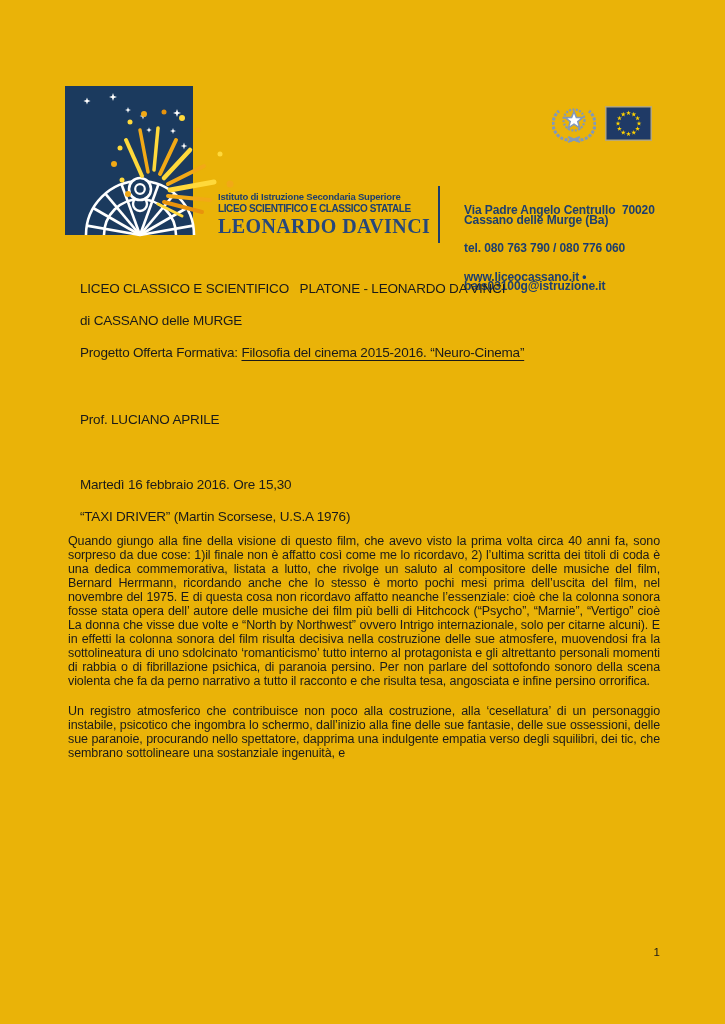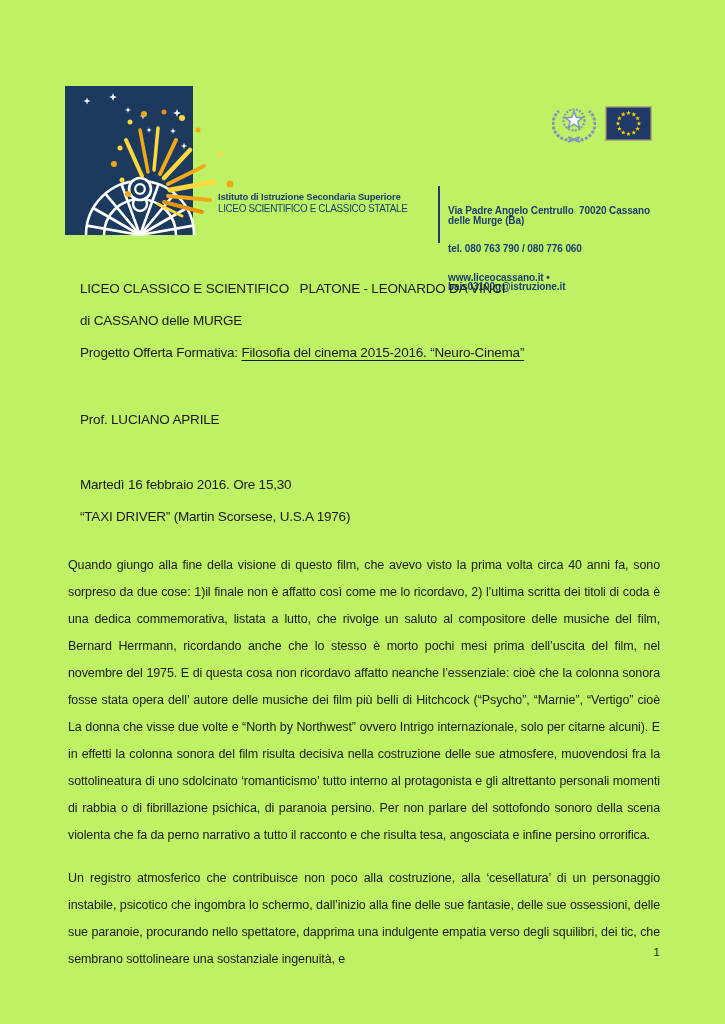--- a/index.html
+++ b/index.html
@@ -1,46 +1,46 @@
 <!DOCTYPE html>
 <html><head>
 <meta charset="utf-8">
 <style>
   html,body{margin:0;padding:0;background:#ffffff;}
   .page{
-    position:relative;width:725px;height:1024px;background:#bef264;
+    position:relative;width:725px;height:1024px;background:#eab308;
     font-family:"Liberation Sans",sans-serif;color:#1c1c1c;overflow:hidden;
   }
   .pre{white-space:pre-wrap;}
 
   
   .school-logo{position:absolute;left:64px;top:84px;}
   .institute-block{position:absolute;left:218px;top:192px;color:#1d3e6e;line-height:1.15;}
   .inst-line1{font-size:9.5px;font-weight:bold;letter-spacing:-0.2px;}
-  .inst-line2{font-size:10px;font-weight:normal;letter-spacing:-0.4px;}
+  .inst-line2{font-size:10px;font-weight:bold;letter-spacing:-0.4px;}
   .davinci{font-family:"Liberation Serif",serif;font-size:20px;font-weight:bold;
            letter-spacing:0.4px;margin-top:1px;color:#27477a;}
   .head-divider{position:absolute;left:438px;top:186px;width:1.5px;height:57px;background:#1d3e6e;}
-  .contact{position:absolute;left:448px;top:187px;width:218px;color:#1d3e6e;
-           font-weight:bold;font-size:10px;line-height:9.5px;letter-spacing:-0.1px;}
+  .contact{position:absolute;left:464px;top:187px;width:218px;color:#1d3e6e;
+           font-weight:bold;font-size:12px;line-height:9.5px;letter-spacing:-0.1px;}
   .contact-codes{margin-top:4px;}
   .emblem-italy{position:absolute;left:552px;top:100px;}
   .eu-flag{position:absolute;left:605px;top:106px;}
 
   
   .doc-line{position:absolute;left:80px;font-size:13.5px;letter-spacing:-0.2px;color:#1a1a1a;}
   .t1{top:281px;}
   .t2{top:313px;}
   .t3{top:345px;}
   .t3 .u{text-decoration:underline;text-underline-offset:3px;text-decoration-thickness:1px;}
   .author{top:412px;}
   .session{top:477px;}
   .film{top:509px;}
-  .paras{position:absolute;left:68px;top:552px;width:592px;
-         font-size:12.5px;line-height:27px;letter-spacing:-0.1px;
+  .paras{position:absolute;left:68px;top:534px;width:592px;
+         font-size:12.5px;line-height:14px;letter-spacing:-0.1px;
          text-align:justify;color:#1a1a1a;}
   .para + .para{margin-top:16px;}
   .page-number{position:absolute;top:946px;left:0;right:65px;text-align:right;
                font-size:11.5px;color:#1a1a1a;}
 </style>
 </head>
 <body>
 
 <div class="page">
 
@@ -102,20 +102,21 @@
           <circle cx="166" cy="100" r="3.5" fill="#f2a916"></circle>
           <circle cx="58" cy="96" r="2.5" fill="#ffd93b"></circle>
           <circle cx="64" cy="110" r="3" fill="#f2a916"></circle>
         </g>
       </g>
     </svg>
 
     <div class="institute-block">
       <div class="inst-line1">Istituto di Istruzione Secondaria Superiore</div>
       <div class="inst-line2">LICEO SCIENTIFICO E CLASSICO STATALE</div>
+      <div class="davinci">LEONARDO DAVINCI</div>
     </div>
 
     <div class="head-divider"></div>
 
     <div class="contact pre">
       <div>Via Padre Angelo Centrullo  70020 Cassano delle Murge (Ba)</div>
       <div>tel. 080 763 790 / 080 776 060</div>
       <div>www.liceocassano.it • bais03100g@istruzione.it</div>
     </div>
 

